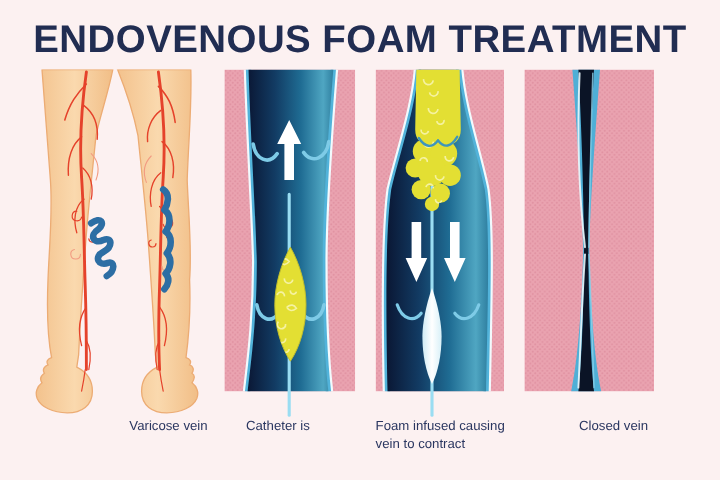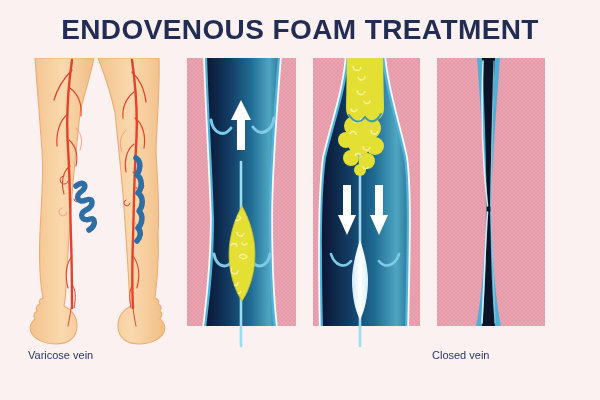--- a/index.html
+++ b/index.html
@@ -7,31 +7,31 @@
     width:600px;height:400px;
     background:#FCF1F1;
     font-family:"Liberation Sans", sans-serif;
     position:relative;
     overflow:hidden;
   }
   .stage{position:absolute;inset:0;}
   .title{
     position:absolute;top:14px;left:0;width:600px;
     text-align:center;
-    font-size:28px;font-weight:700;letter-spacing:0.4px;
+    font-size:32px;font-weight:700;letter-spacing:0.4px;
     color:#212D52;
   }
   .panel{position:absolute;top:58px;}
   .panel svg{display:block;}
   .caption{
     position:absolute;top:348px;
     font-size:11px;line-height:15px;
     color:#2A3660;
   }
-  .caption.center{text-align:left;}
+  .caption.center{text-align:right;}
   .cap-line{white-space:nowrap;}
   #cap-1{left:28px;width:145px;}
   #cap-2{left:205px;width:110px;}
   #cap-3{left:313px;width:118px;}
   #cap-4{left:432px;width:108px;}
 </style>
 </head>
 <body>
 
 <div class="stage">
@@ -289,18 +289,23 @@
         <path stroke="#8FD2EA" stroke-opacity="0.8" stroke-width="1.2" d="M57,3 C55.5,50 54.5,100 53.8,148"></path>
         <path stroke="#8FD2EA" stroke-opacity="0.8" stroke-width="1.2" d="M58,265 C56.5,225 55.5,192 53.8,154"></path>
       </g>
     </svg>
   </div>
 
   <div class="caption center" id="cap-1">
     <div class="cap-line">Varicose vein</div>
   </div>
   <div class="caption" id="cap-2">
+    <div class="cap-line">Catheter is</div>
+  </div>
+  <div class="caption" id="cap-3">
+    <div class="cap-line">Foam infused causing</div>
+    <div class="cap-line">vein to contract</div>
   </div>
   <div class="caption center" id="cap-4">
     <div class="cap-line">Closed vein</div>
   </div>
 
 </div>
 
 </body></html>

